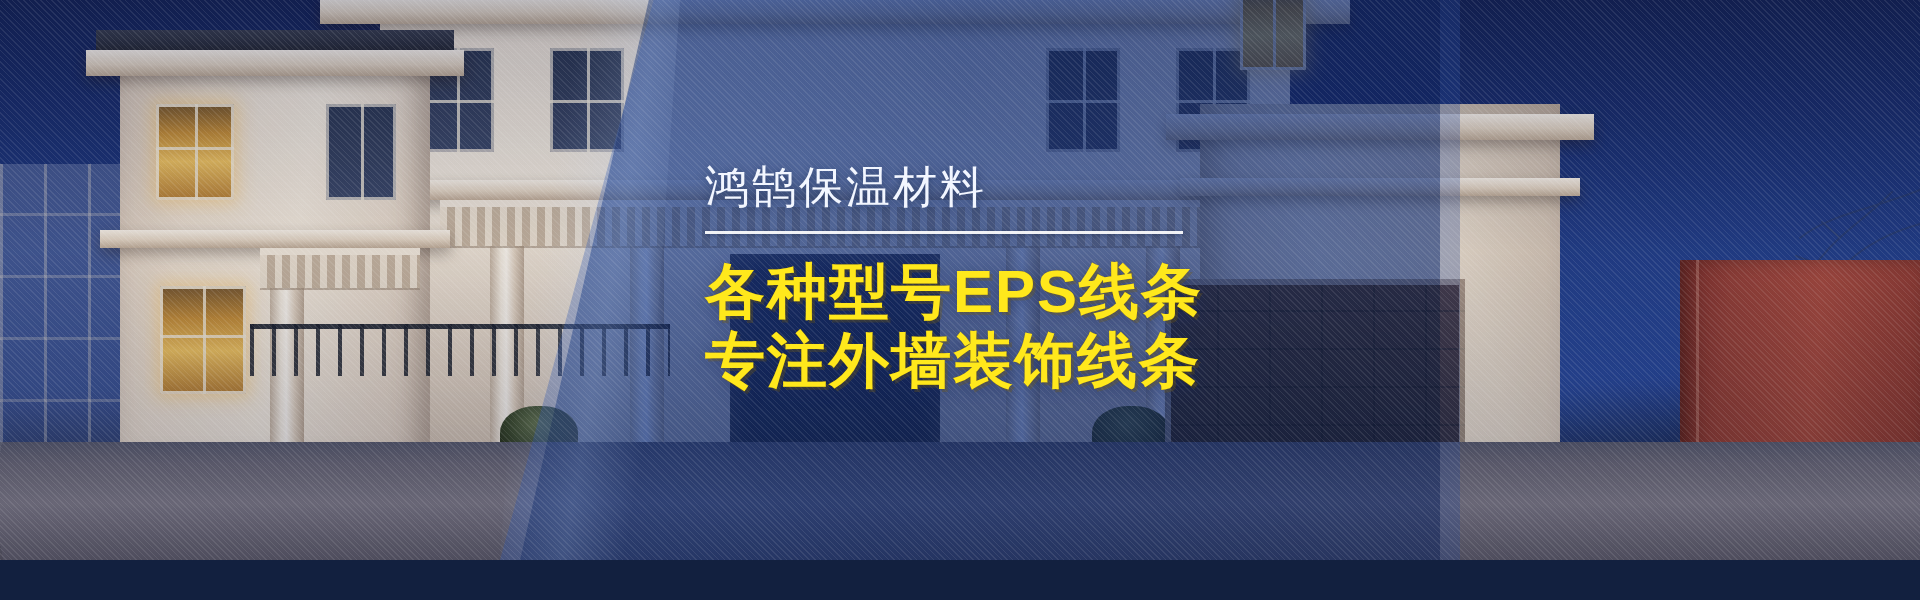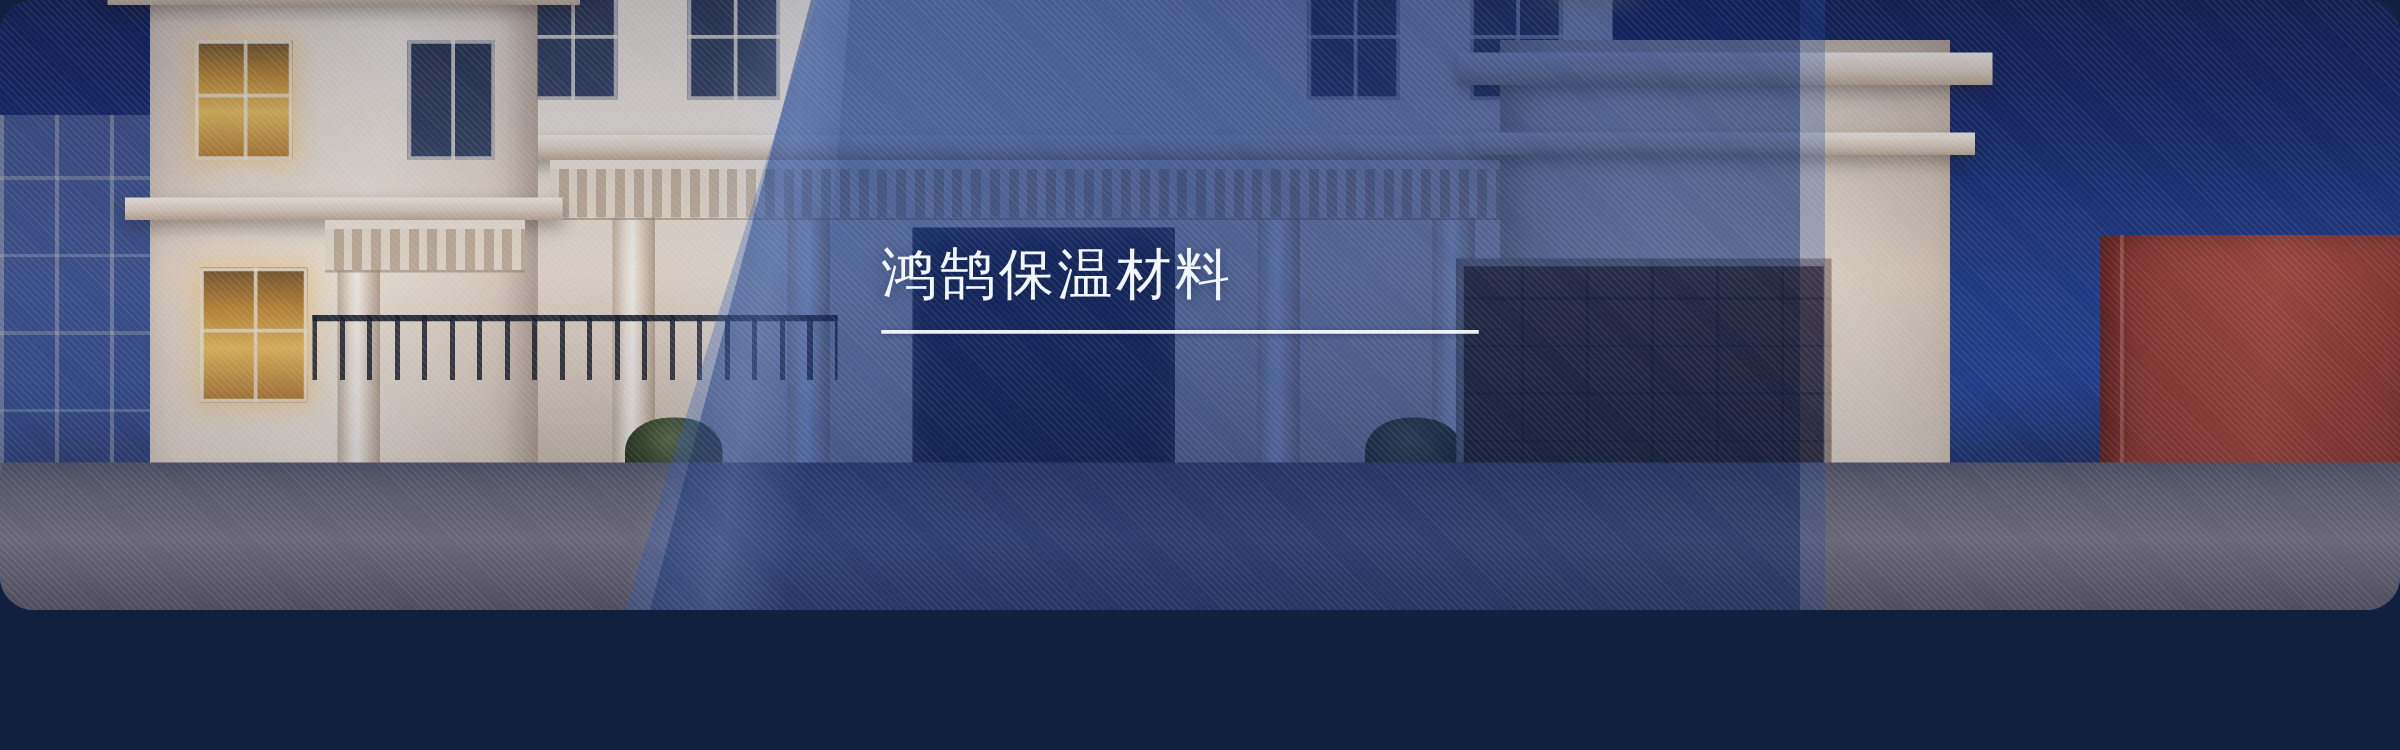--- a/index.html
+++ b/index.html
@@ -1,25 +1,24 @@
 <!DOCTYPE html>
 <html><head>
 <meta charset="utf-8">
 <title>Banner</title>
 <style>
   html,body{margin:0;padding:0;background:#12203f;}
   *{box-sizing:border-box;}
 
   .banner{
     position:relative;
-    width:1920px;height:488px;
+    width:1920px;height:560px;
     overflow:hidden;
     font-family:"Liberation Sans","DejaVu Sans",sans-serif;
     background:#1b2f66;
-    border-radius:27px;
   }
 
   
   .photo{position:absolute;inset:0;overflow:hidden;}
 
   
   .sky{
     position:absolute;inset:0;
     background:
       radial-gradient(120% 70% at 50% 108%, rgba(120,150,205,.55) 0%, rgba(60,90,165,.30) 35%, rgba(0,0,0,0) 68%),
@@ -320,15 +319,19 @@
   </div>
 
   <div class="panel"></div>
   <div class="panel2"></div>
   <div class="streak"></div>
   <div class="hatch"></div>
 
   <div class="copy">
     <div class="brand">鸿鹄保温材料</div>
     <div class="rule"></div>
+    <div class="headline">
+      <span class="ln">各种型号EPS线条</span>
+      <span class="ln">专注外墙装饰线条</span>
+    </div>
   </div>
 
 </div>
 
 </body></html>

